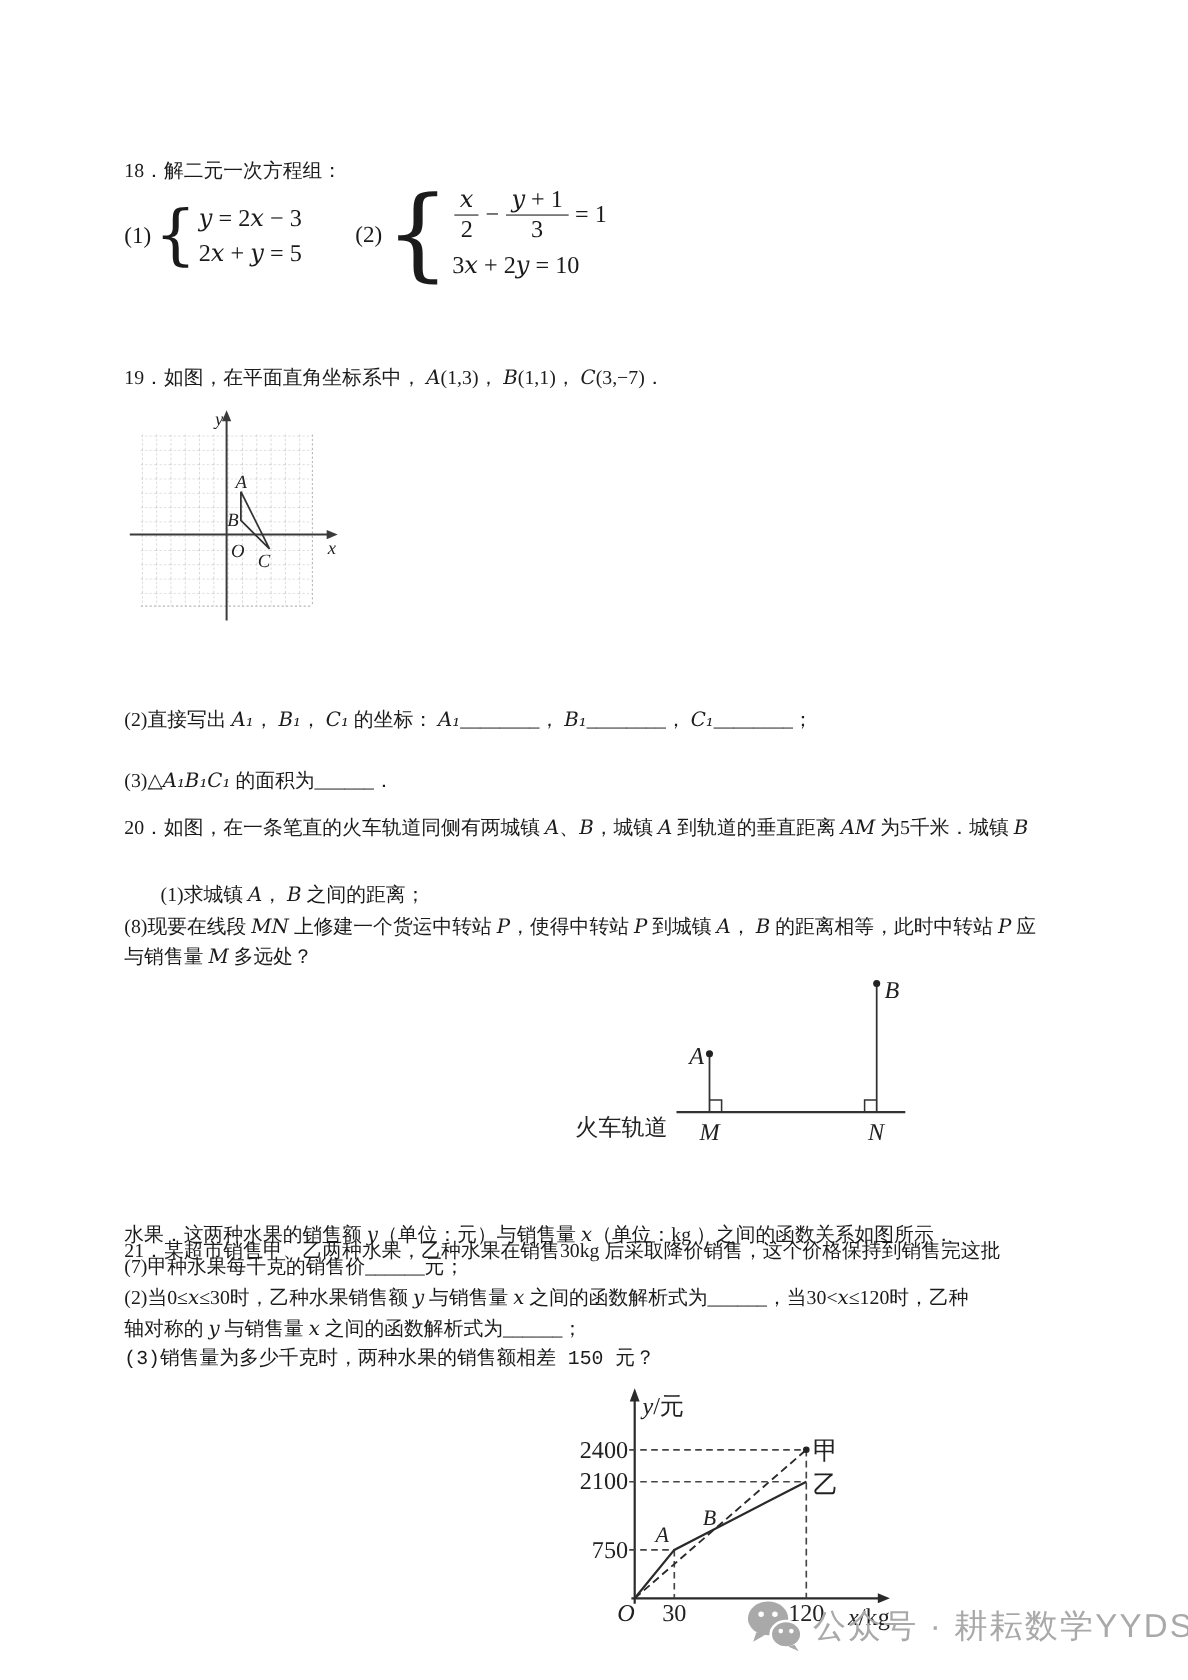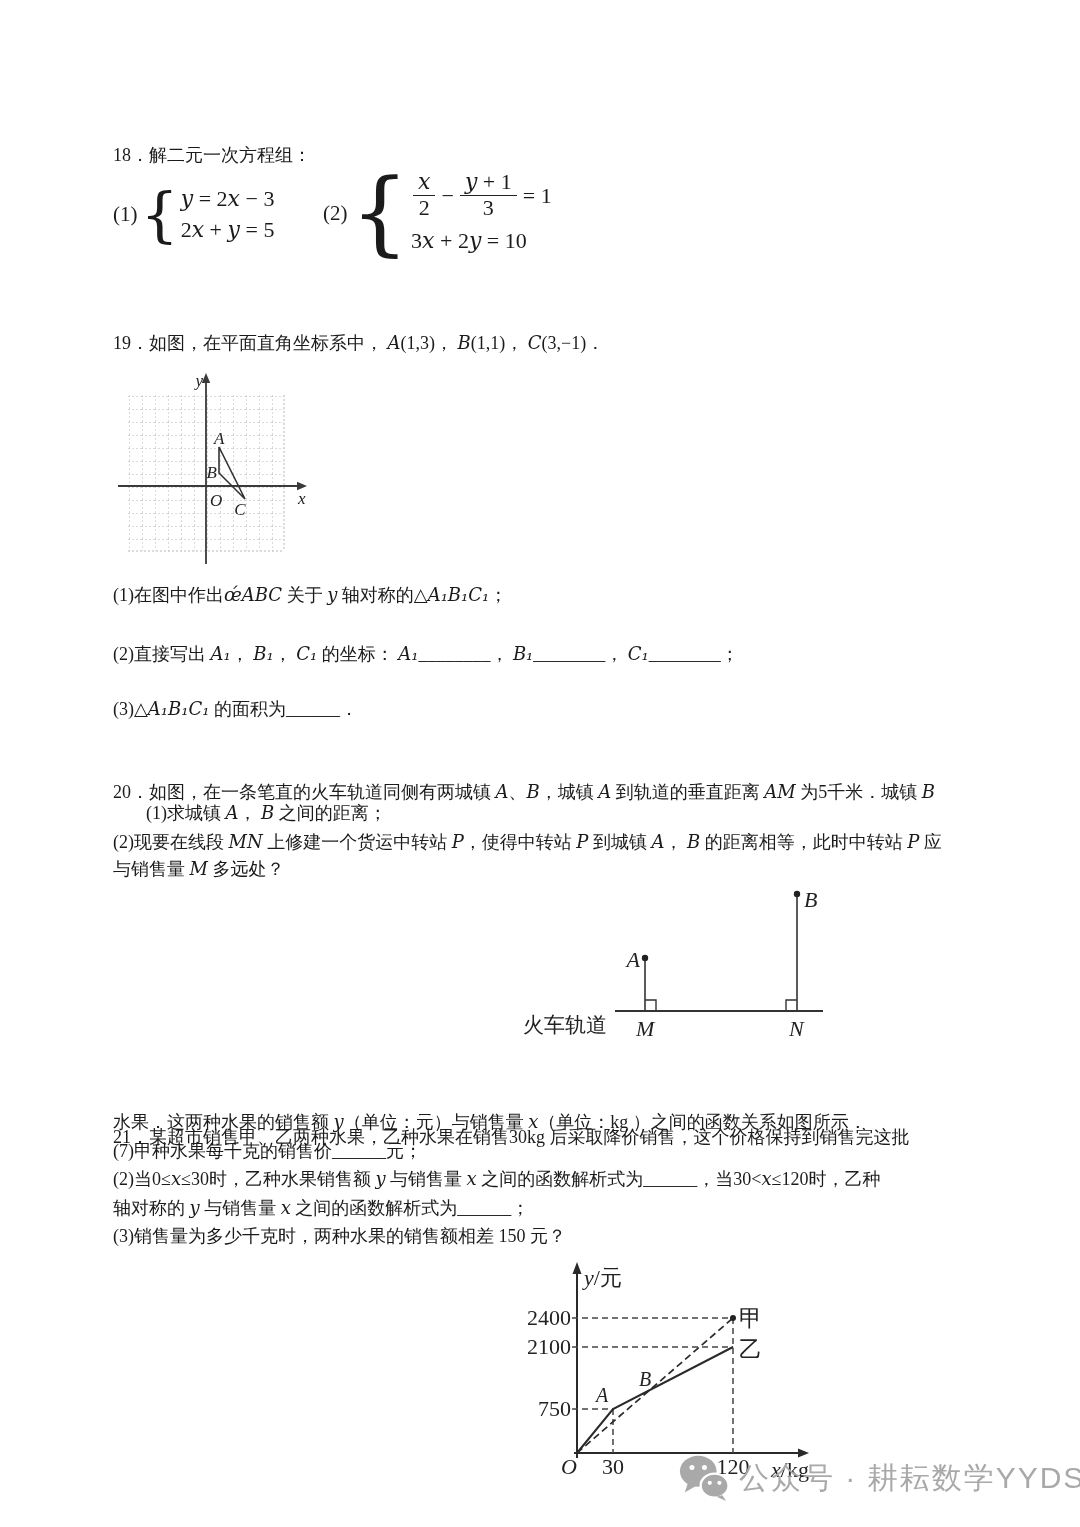--- a/index.html
+++ b/index.html
@@ -53,21 +53,21 @@
         <span class="frac">
           <span class="num"><span class="mi">y</span><span> + 1</span></span>
           <span class="den">3</span>
         </span>
         <span class="op">= 1</span>
       </div>
       <div class="eq"><span>3</span><span class="mi">x</span><span> + 2</span><span class="mi">y</span><span> = 10</span></div>
     </div>
   </div>
 
-  <div class="line" style="left:113px;top:331px;"><span>19．如图，在平面直角坐标系中， </span><span class="mi">A</span><span>(1,3)， </span><span class="mi">B</span><span>(1,1)， </span><span class="mi">C</span><span>(3,−1)．</span></div>
+  <div class="line" style="left:113px;top:331px;"><span>19．如图，在平面直角坐标系中， </span><span class="mi">A</span><span>(1,3)， </span><span class="mi">B</span><span>(1,1)， </span><span class="mi">C</span><span>(3,−7)．</span></div>
 
   <svg style="position:absolute;left:116px;top:370px;" width="222" height="200" viewBox="0 0 222 200">
     <defs>
       <pattern id="grid" width="13" height="13" patternUnits="userSpaceOnUse">
         <path d="M13 0 H0 V13" fill="none" stroke="#b8b8b8" stroke-width="1" stroke-dasharray="2 2"></path>
       </pattern>
     </defs>
     <rect x="12" y="25" width="156" height="156" fill="url(#grid)"></rect>
     <line x1="168" y1="25" x2="168" y2="181" stroke="#b8b8b8" stroke-width="1" stroke-dasharray="2 2"></line>
     <line x1="12" y1="181" x2="168" y2="181" stroke="#b8b8b8" stroke-width="1" stroke-dasharray="2 2"></line>
@@ -77,27 +77,26 @@
     <polygon points="191,116 181,111.8 181,120.2" fill="#3a3a3a"></polygon>
     <polygon points="103,77 103,103 129,129" fill="none" stroke="#333" stroke-width="1.6"></polygon>
     <text x="87" y="16" text-anchor="end" font-size="17" font-style="italic">y</text>
     <text x="182" y="134" font-size="17" font-style="italic">x</text>
     <text x="94" y="136" font-size="17" font-style="italic">O</text>
     <text x="98" y="74" font-size="17" font-style="italic">A</text>
     <text x="101" y="108" text-anchor="end" font-size="17" font-style="italic">B</text>
     <text x="124" y="145" text-anchor="middle" font-size="17" font-style="italic">C</text>
   </svg>
 
-  <div class="line" style="left:113px;top:583px;"><span>(1)在图中作出</span><span class="mi">œ́ABC</span><span> 关于 </span><span class="mi">y</span><span> 轴对称的△</span><span class="mi">A₁B₁C₁</span><span>；</span></div>
   <div class="line" style="left:113px;top:642px;"><span>(2)直接写出 </span><span class="mi">A₁</span><span>， </span><span class="mi">B₁</span><span>， </span><span class="mi">C₁</span><span> 的坐标： </span><span class="mi">A₁</span><span>________</span><span>， </span><span class="mi">B₁</span><span>________</span><span>， </span><span class="mi">C₁</span><span>________</span><span>；</span></div>
   <div class="line" style="left:113px;top:697px;"><span>(3)△</span><span class="mi">A₁B₁C₁</span><span> 的面积为</span><span>______</span><span>．</span></div>
 
-  <div class="line" style="left:113px;top:740px;margin-top:40px;"><span>20．如图，在一条笔直的火车轨道同侧有两城镇 </span><span class="mi">A</span><span>、</span><span class="mi">B</span><span>，城镇 </span><span class="mi">A</span><span> 到轨道的垂直距离 </span><span class="mi">AM</span><span> 为5千米．城镇 </span><span class="mi">B</span></div>
+  <div class="line" style="left:113px;top:740px;"><span>20．如图，在一条笔直的火车轨道同侧有两城镇 </span><span class="mi">A</span><span>、</span><span class="mi">B</span><span>，城镇 </span><span class="mi">A</span><span> 到轨道的垂直距离 </span><span class="mi">AM</span><span> 为5千米．城镇 </span><span class="mi">B</span></div>
   <div class="line" style="left:113px;top:801px;margin-left:33px;"><span>(1)求城镇 </span><span class="mi">A</span><span>， </span><span class="mi">B</span><span> 之间的距离；</span></div>
-  <div class="line" style="left:113px;top:830px;"><span>(2)现要在线段 </span><span class="mi">MN</span><span> 上修建一个货运中转站 </span><span class="mi">P</span><span>，使得中转站 </span><span class="mi">P</span><span> 到城镇 </span><span class="mi">A</span><span>， </span><span class="mi">B</span><span> 的距离相等，此时中转站 </span><span class="mi">P</span><span> 应</span></div>
+  <div class="line" style="left:113px;top:830px;"><span>(8)现要在线段 </span><span class="mi">MN</span><span> 上修建一个货运中转站 </span><span class="mi">P</span><span>，使得中转站 </span><span class="mi">P</span><span> 到城镇 </span><span class="mi">A</span><span>， </span><span class="mi">B</span><span> 的距离相等，此时中转站 </span><span class="mi">P</span><span> 应</span></div>
   <div class="line" style="left:113px;top:857px;"><span>与销售量 </span><span class="mi">M</span><span> 多远处？</span></div>
 
   <svg style="position:absolute;left:505px;top:880px;" width="345" height="165" viewBox="0 0 345 165">
     <line x1="110" y1="131" x2="318" y2="131" stroke="#333" stroke-width="2"></line>
     <line x1="140" y1="131" x2="140" y2="79" stroke="#333" stroke-width="1.6"></line>
     <line x1="292" y1="131" x2="292" y2="15" stroke="#333" stroke-width="1.6"></line>
     <path d="M140 120 H151 V131" fill="none" stroke="#333" stroke-width="1.4"></path>
     <path d="M292 120 H281 V131" fill="none" stroke="#333" stroke-width="1.4"></path>
     <circle cx="140" cy="78" r="3.2" fill="#222"></circle>
     <circle cx="292" cy="14" r="3.2" fill="#222"></circle>
@@ -106,21 +105,21 @@
     <text x="131" y="156" font-size="22" font-style="italic">M</text>
     <text x="284" y="156" font-size="22" font-style="italic">N</text>
     <text x="18" y="152" font-size="21">火车轨道</text>
   </svg>
 
   <div class="line" style="left:113px;top:1125px;"><span>21．某超市销售甲、乙两种水果，乙种水果在销售30kg 后采取降价销售，这个价格保持到销售完这批</span></div>
   <div class="line" style="left:113px;top:1110px;"><span>水果．这两种水果的销售额 </span><span class="mi">y</span><span>（单位：元）与销售量 </span><span class="mi">x</span><span>（单位：kg ）之间的函数关系如图所示．</span></div>
   <div class="line" style="left:113px;top:1139px;"><span>(7)甲种水果每千克的销售价</span><span>______</span><span>元；</span></div>
   <div class="line" style="left:113px;top:1167px;"><span>(2)当0≤</span><span class="mi">x</span><span>≤30时，乙种水果销售额 </span><span class="mi">y</span><span> 与销售量 </span><span class="mi">x</span><span> 之间的函数解析式为</span><span>______</span><span>，当30&lt;</span><span class="mi">x</span><span>≤120时，乙种</span></div>
   <div class="line" style="left:113px;top:1196px;"><span>轴对称的 </span><span class="mi">y</span><span> 与销售量 </span><span class="mi">x</span><span> 之间的函数解析式为</span><span>______</span><span>；</span></div>
-  <div class="line" style="left:113px;top:1224px;"><span>(3)销售量为多少千克时，两种水果的销售额相差 150 元？</span></div>
+  <div class="line" style="left:113px;top:1224px;font-family:Liberation Mono, monospace;"><span>(3)销售量为多少千克时，两种水果的销售额相差 150 元？</span></div>
 
   <svg style="position:absolute;left:490px;top:1258px;" width="375" height="250" viewBox="0 0 375 250">
 
     <line x1="87" y1="12" x2="87" y2="200" stroke="#2a2a2a" stroke-width="2"></line>
     <polygon points="87,4 82.5,16 91.5,16" fill="#2a2a2a"></polygon>
     <line x1="84" y1="195" x2="311" y2="195" stroke="#2a2a2a" stroke-width="2"></line>
     <polygon points="319,195 308,190.5 308,199.5" fill="#2a2a2a"></polygon>
 
     <line x1="82" y1="60" x2="243" y2="60" stroke="#444" stroke-width="1.5" stroke-dasharray="6 4"></line>
     <line x1="82" y1="89" x2="243" y2="89" stroke="#444" stroke-width="1.5" stroke-dasharray="6 4"></line>

